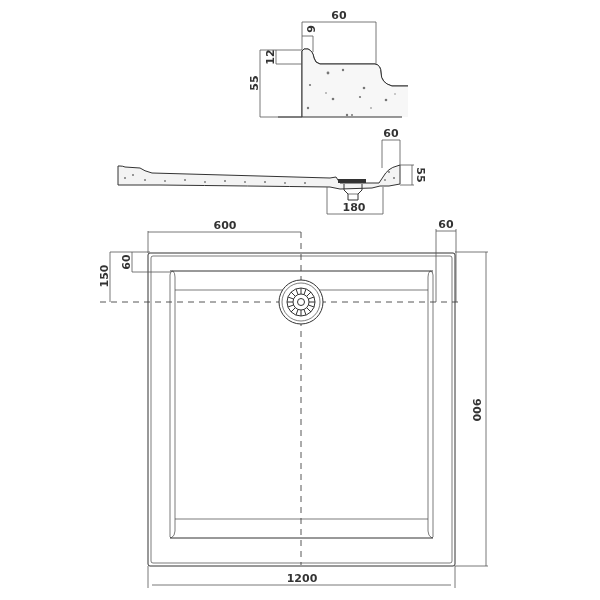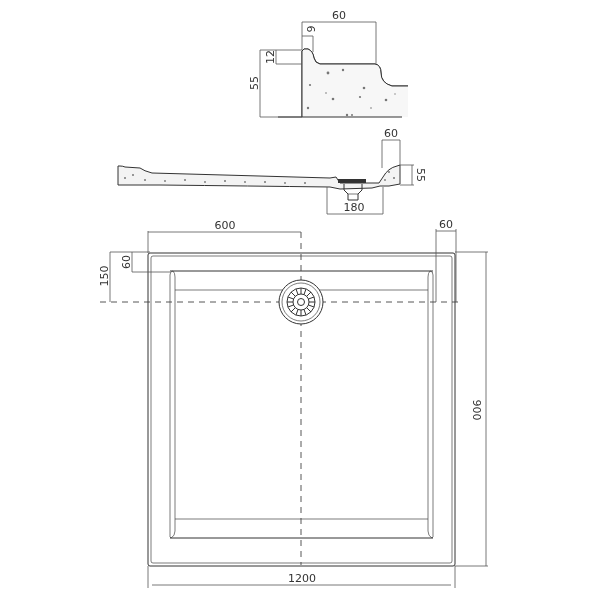--- a/index.html
+++ b/index.html
@@ -1,17 +1,17 @@
 <!DOCTYPE html>
 <html><head>
   <meta charset="utf-8">
   <style>
     html, body { margin: 0; padding: 0; background: #ffffff; }
     body { width: 600px; height: 600px; overflow: hidden; position: relative; }
-    #drawing { position: absolute; left: 0; top: 0; width: 592px; height: 600px; }
+    #drawing { position: absolute; left: 0; top: 0; width: 592px; height: 600px; font-weight: bold; }
     svg text { font-family: "DejaVu Sans", sans-serif; font-size: 11px; fill: #333333; }
     .ln { stroke: #333333; stroke-width: 1; fill: none; }
     .thin { stroke: #444444; stroke-width: 0.7; fill: none; }
     .dim { stroke: #555555; stroke-width: 0.8; fill: none; }
     .dash { stroke: #444444; stroke-width: 0.9; fill: none; stroke-dasharray: 6 5; }
     .stone { fill: #f3f3f3; stroke: #333333; stroke-width: 1; }
     .speck { fill: #777777; }
   </style>
 </head>
 <body>

